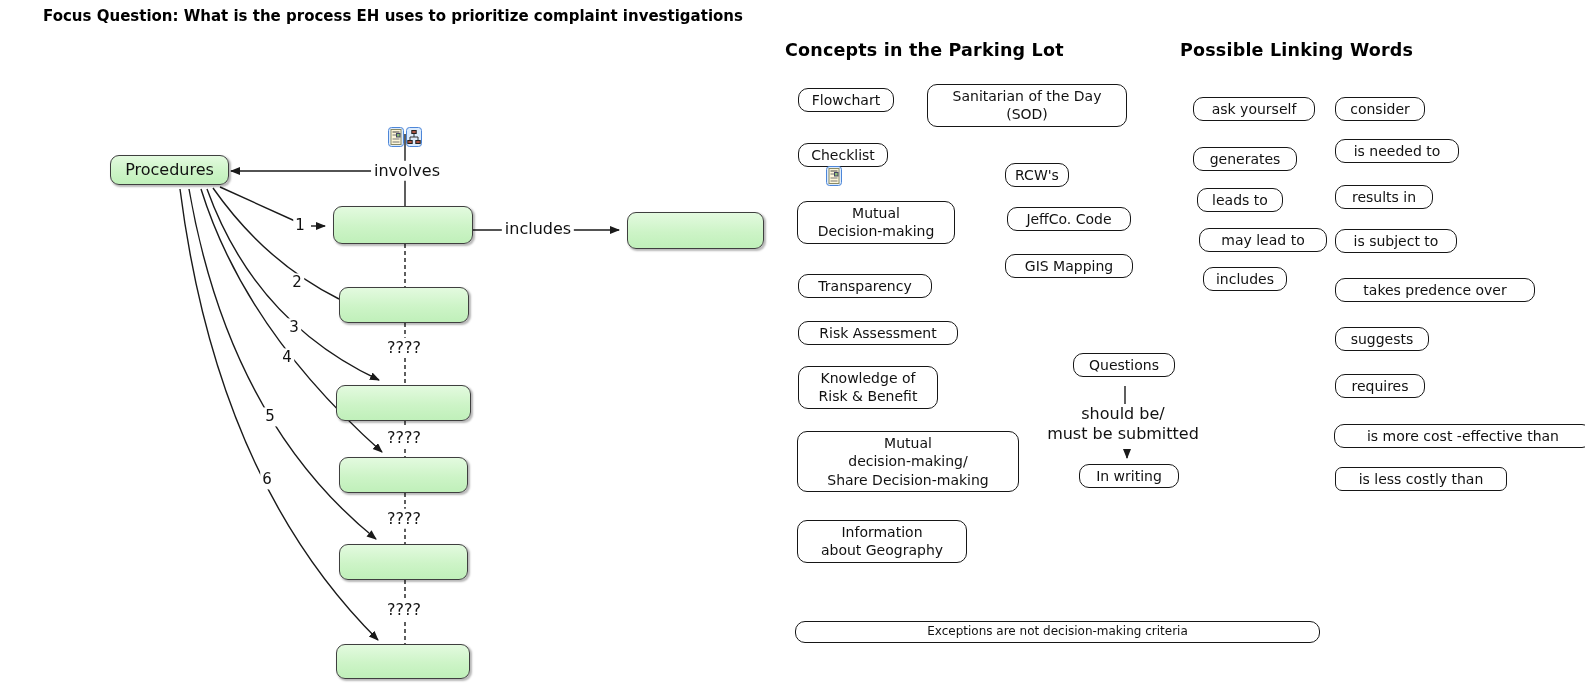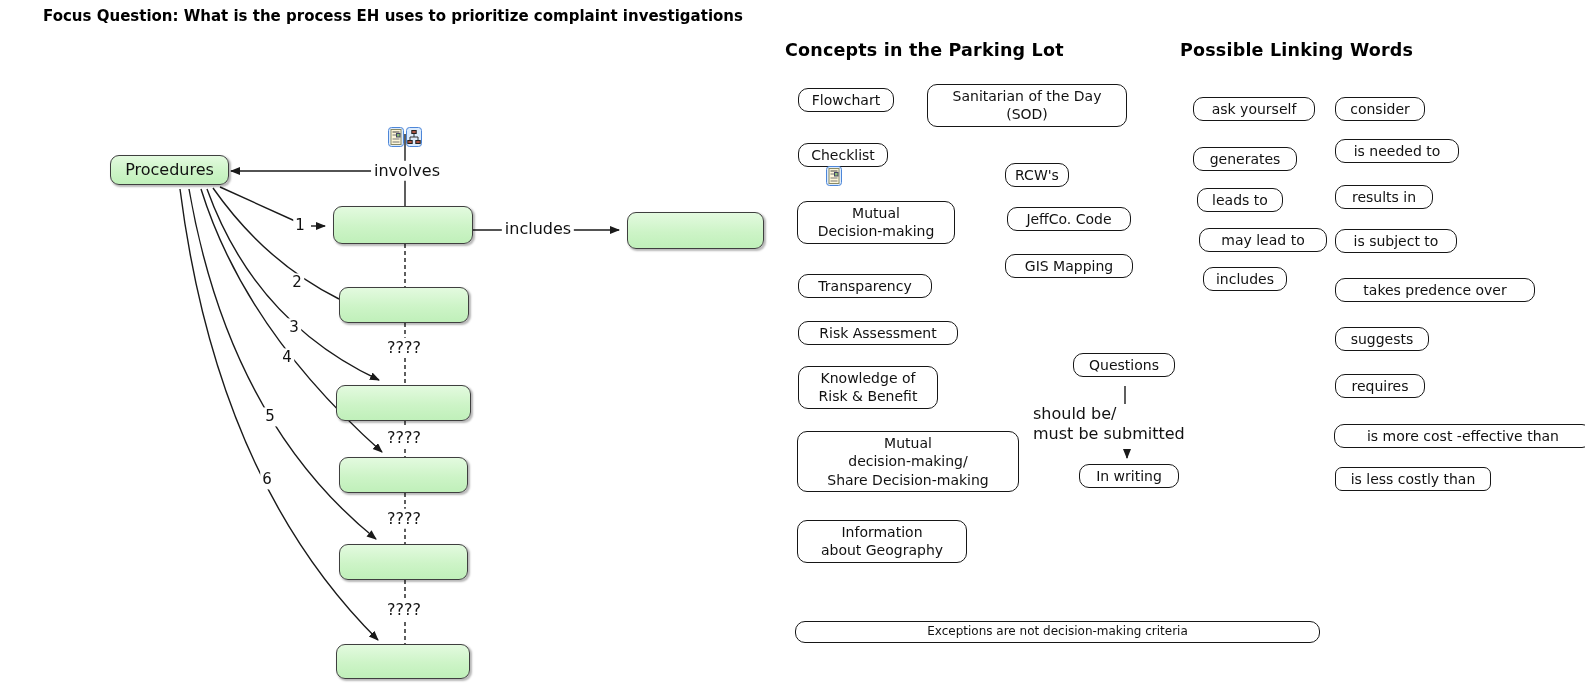--- a/index.html
+++ b/index.html
@@ -12,21 +12,21 @@
         display:flex;align-items:center;justify-content:center;text-align:center;
         font-size:16px;line-height:1.22;white-space:pre-line;
         box-shadow:1.5px 1.5px 2px rgba(0,0,0,0.28);}
   .cbox{position:absolute;z-index:2;box-sizing:border-box;background:#fff;
         border:1.6px solid #161616;border-radius:10px;padding:2px 6px;
         text-align:center;font-size:14px;line-height:1.32;white-space:pre-line;}
   .lbl{position:absolute;z-index:3;transform:translate(-50%,-50%);background:#fff;
        padding:0 3px;font-size:16px;white-space:pre-line;text-align:center;line-height:1.28;}
   .num{font-size:15px;padding:0 2px;}
   .hdr{position:absolute;z-index:2;font-weight:bold;font-size:17.5px;color:#000;letter-spacing:0.2px;}
-  .plain{position:absolute;z-index:3;font-size:16px;text-align:left;white-space:pre-line;line-height:1.28;}
+  .plain{position:absolute;z-index:3;font-size:16px;text-align:center;white-space:pre-line;line-height:1.28;}
   .fq{position:absolute;left:4px;top:7px;width:744px;z-index:2;
       font-weight:bold;font-size:15px;line-height:18px;text-align:center;color:#000;}
   .icon{position:absolute;z-index:4;display:flex;gap:2px;}
 </style>
 </head>
 <body>
 
 <div id="canvas">
 
   <svg id="connectors" width="1585" height="688">
@@ -159,15 +159,15 @@
   <div class="cbox" style="left:1318px;top:139px;width:124px;">is needed to</div>
   <div class="cbox" style="left:1180px;top:188px;width:86px;">leads to</div>
   <div class="cbox" style="left:1318px;top:185px;width:98px;">results in</div>
   <div class="cbox" style="left:1182px;top:228px;width:128px;">may lead to</div>
   <div class="cbox" style="left:1318px;top:229px;width:122px;">is subject to</div>
   <div class="cbox" style="left:1186px;top:267px;width:84px;">includes</div>
   <div class="cbox" style="left:1318px;top:278px;width:200px;">takes predence over</div>
   <div class="cbox" style="left:1318px;top:327px;width:94px;">suggests</div>
   <div class="cbox" style="left:1318px;top:374px;width:90px;">requires</div>
   <div class="cbox" style="left:1317px;top:424px;width:258px;">is more cost -effective than</div>
-  <div class="cbox" style="left:1318px;top:467px;width:156px;border-radius:7px;">is less costly than</div>
+  <div class="cbox" style="left:1318px;top:467px;width:172px;border-radius:7px;">is less costly than</div>
 
 </div>
 
 </body></html>

